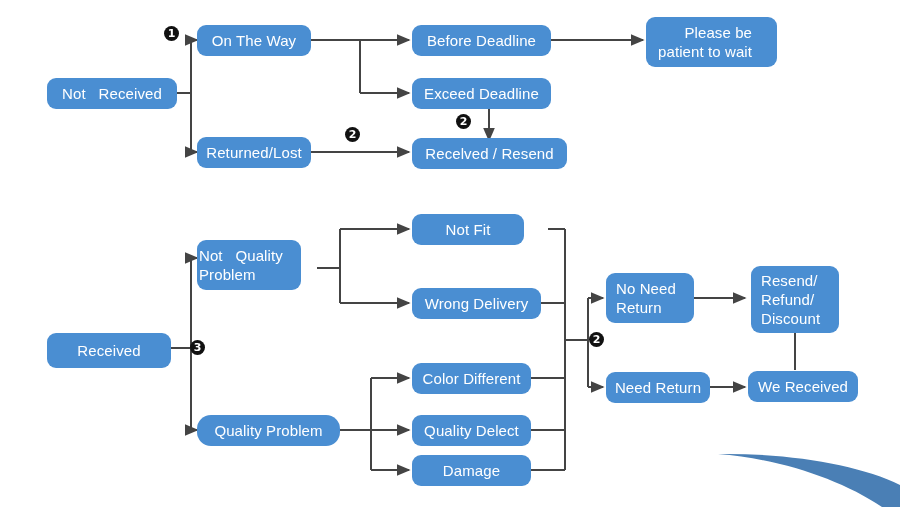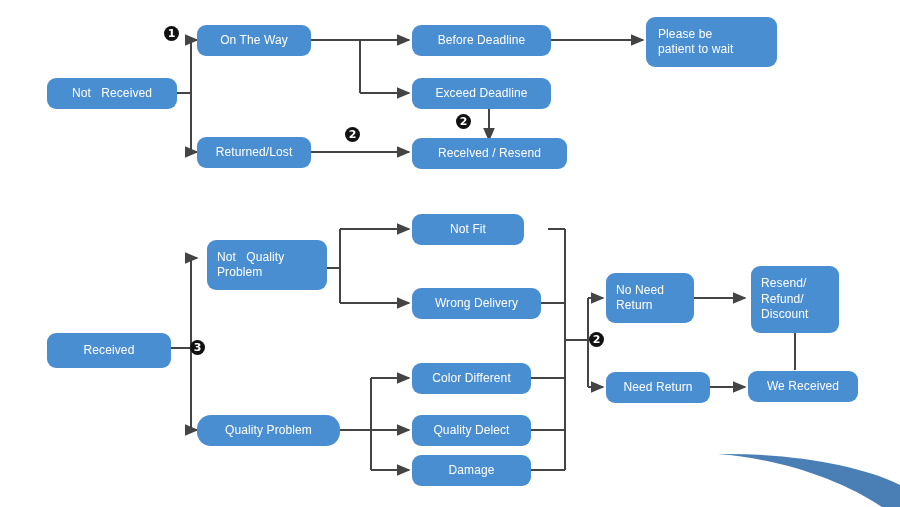--- a/index.html
+++ b/index.html
@@ -14,21 +14,21 @@
     background: #ffffff;
     overflow: hidden;
     font-family: "Liberation Sans", sans-serif;
   }
   .node {
     position: absolute;
     box-sizing: border-box;
     background: #4a8ed2;
     color: #ffffff;
     border-radius: 9px;
-    font-size: 12px;
+    font-size: 15px;
     line-height: 1.28;
     display: flex;
     align-items: center;
     justify-content: center;
     text-align: center;
     padding: 2px 8px;
     white-space: pre;
     letter-spacing: 0.1px;
   }
   .node.left {
@@ -142,26 +142,26 @@
   <div class="node" style="left:197px; top:25px; width:114px; height:31px;">On The Way</div>
 
   <div class="node" style="left:197px; top:137px; width:114px; height:31px;">Returned/Lost</div>
 
   <div class="node" style="left:412px; top:25px; width:139px; height:31px;">Before Deadline</div>
 
   <div class="node" style="left:412px; top:78px; width:139px; height:31px;">Exceed Deadline</div>
 
   <div class="node" style="left:412px; top:138px; width:155px; height:31px;">Recelved / Resend</div>
 
-  <div class="node left" style="left:646px; top:17px; width:131px; height:50px; padding-left:12px;">Please be
+  <div class="node left" style="left:646px; top:17px; width:131px; height:50px; padding-left:12px;text-align:right;">Please be
 patient to wait</div>
 
   <div class="node" style="left:47px; top:333px; width:124px; height:35px;">Received</div>
 
-  <div class="node left" style="left:197px; top:240px; width:120px; height:50px; padding-left:10px;margin-left:10px;">Not   Quality
+  <div class="node left" style="left:197px; top:240px; width:104px; height:50px; padding-left:2px;">Not   Quality
 Problem</div>
 
   <div class="node" style="left:197px; top:415px; width:143px; height:31px;border-radius:14px;">Quality Problem</div>
 
   <div class="node" style="left:412px; top:214px; width:112px; height:31px;">Not Fit</div>
 
   <div class="node" style="left:412px; top:288px; width:129px; height:31px;">Wrong Delivery</div>
 
   <div class="node" style="left:412px; top:363px; width:119px; height:31px;">Color Different</div>
 

